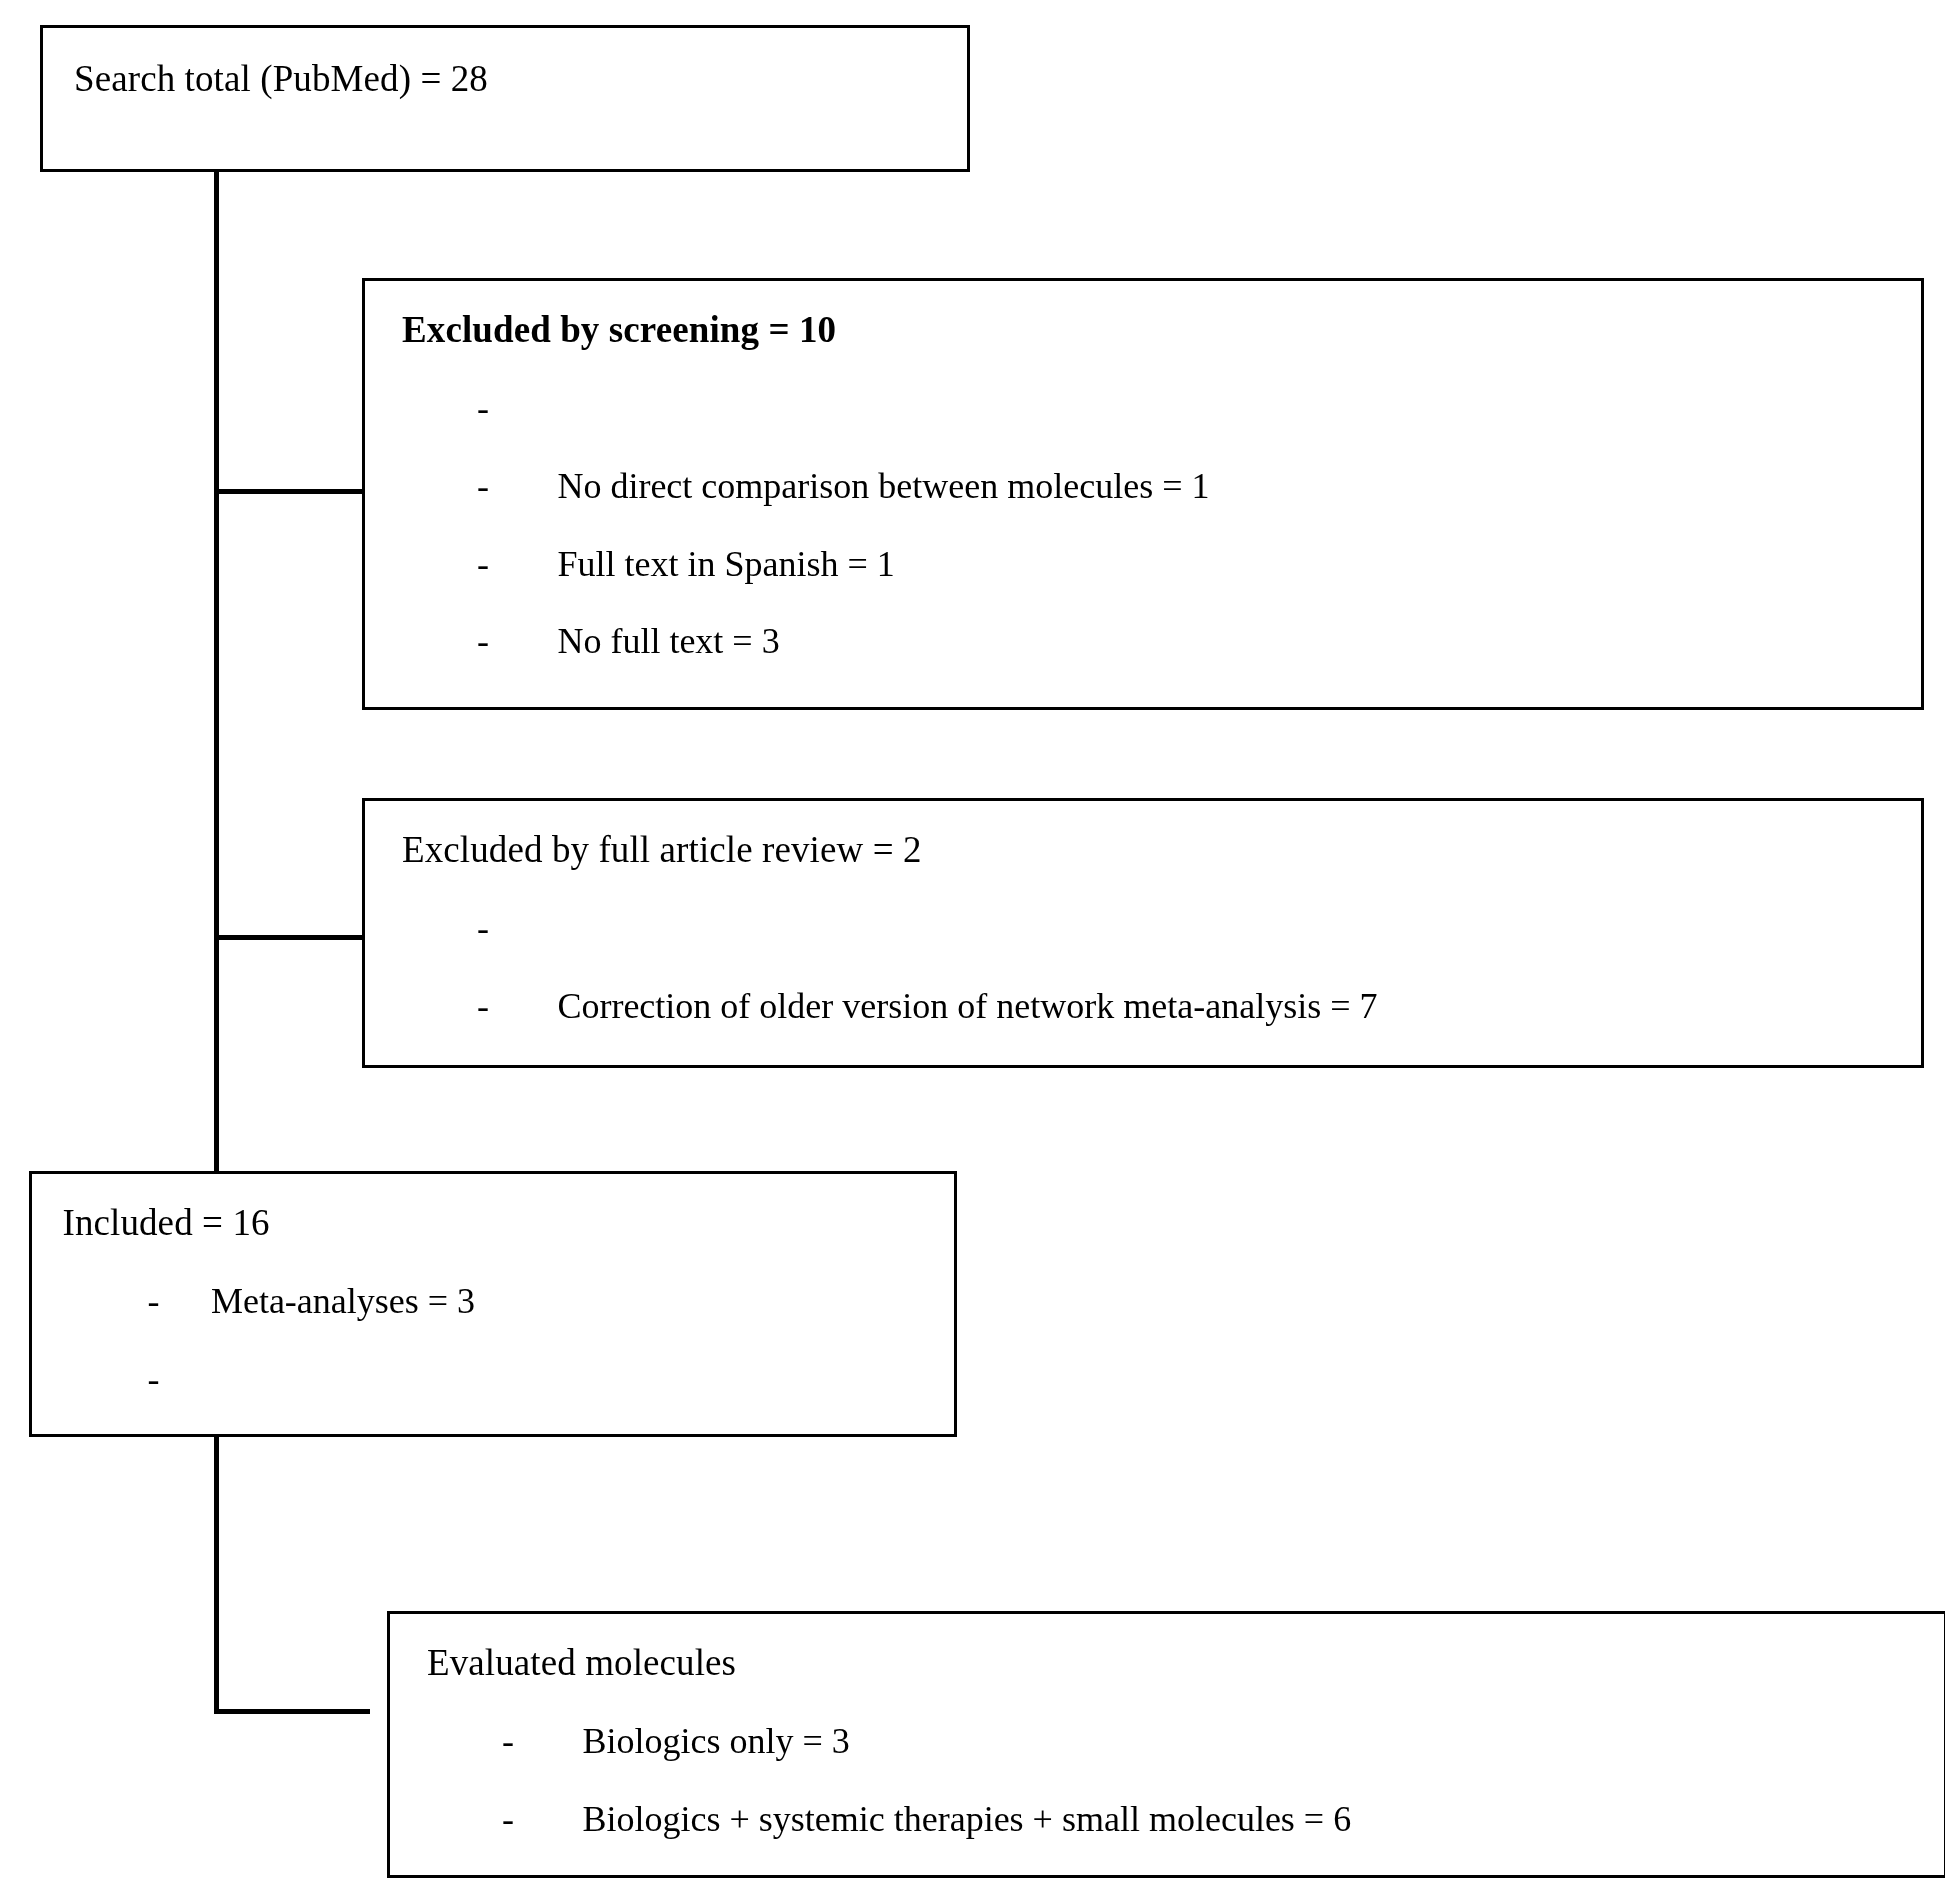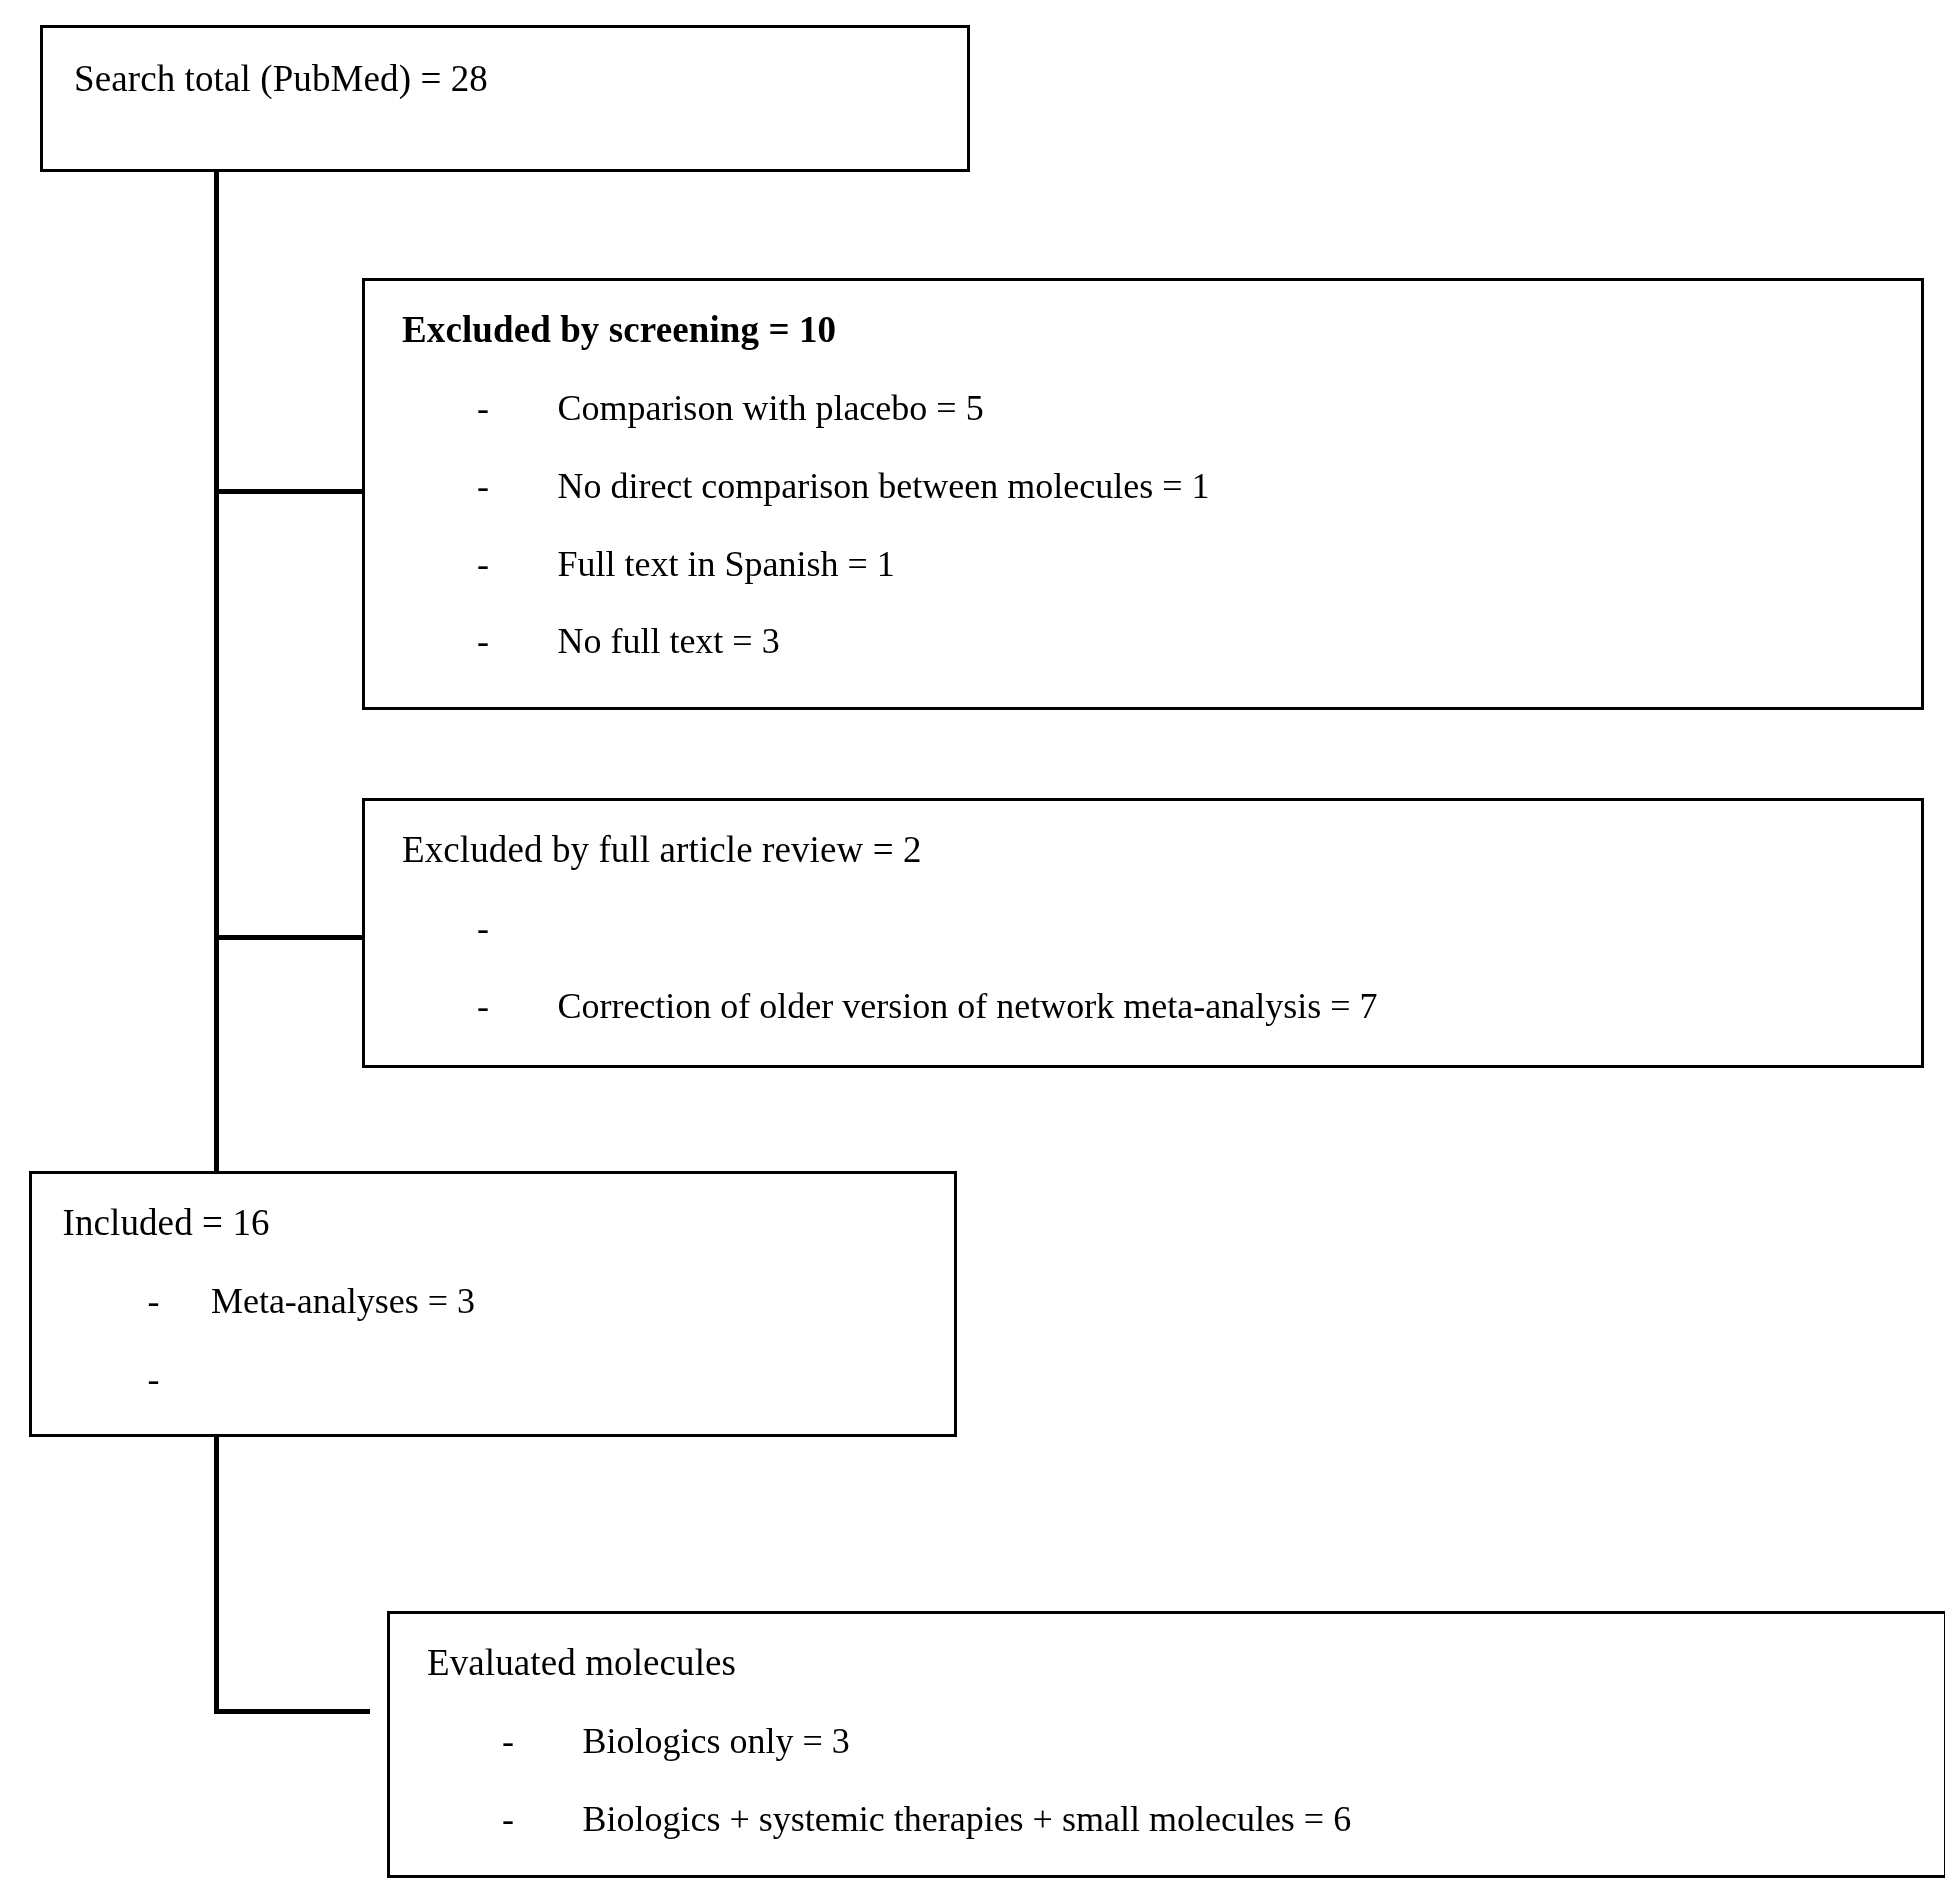--- a/index.html
+++ b/index.html
@@ -88,21 +88,20 @@
     </div>
   </div>
 
   <div class="node" style="left:362px; top:278px; width:1562px; height:432px;">
     <div class="node-inner">
       <div class="heading" style="left:37px; top:28.5px;font-weight:bold;">Excluded by screening = 10</div>
 
       <div class="bullet-row" style="left:112px; top:108px;">
         <span class="bullet-dash">-</span>
         <span class="bullet-gap" style="width:65px;"></span>
-        <span class="bullet-text">Comparison with placebo = 5</span>
       </div>
 
       <div class="bullet-row" style="left:112px; top:186px;">
         <span class="bullet-dash">-</span>
         <span class="bullet-gap" style="width:65px;"></span>
         <span class="bullet-text">No direct comparison between molecules = 1</span>
       </div>
 
       <div class="bullet-row" style="left:112px; top:264px;">
         <span class="bullet-dash">-</span>

